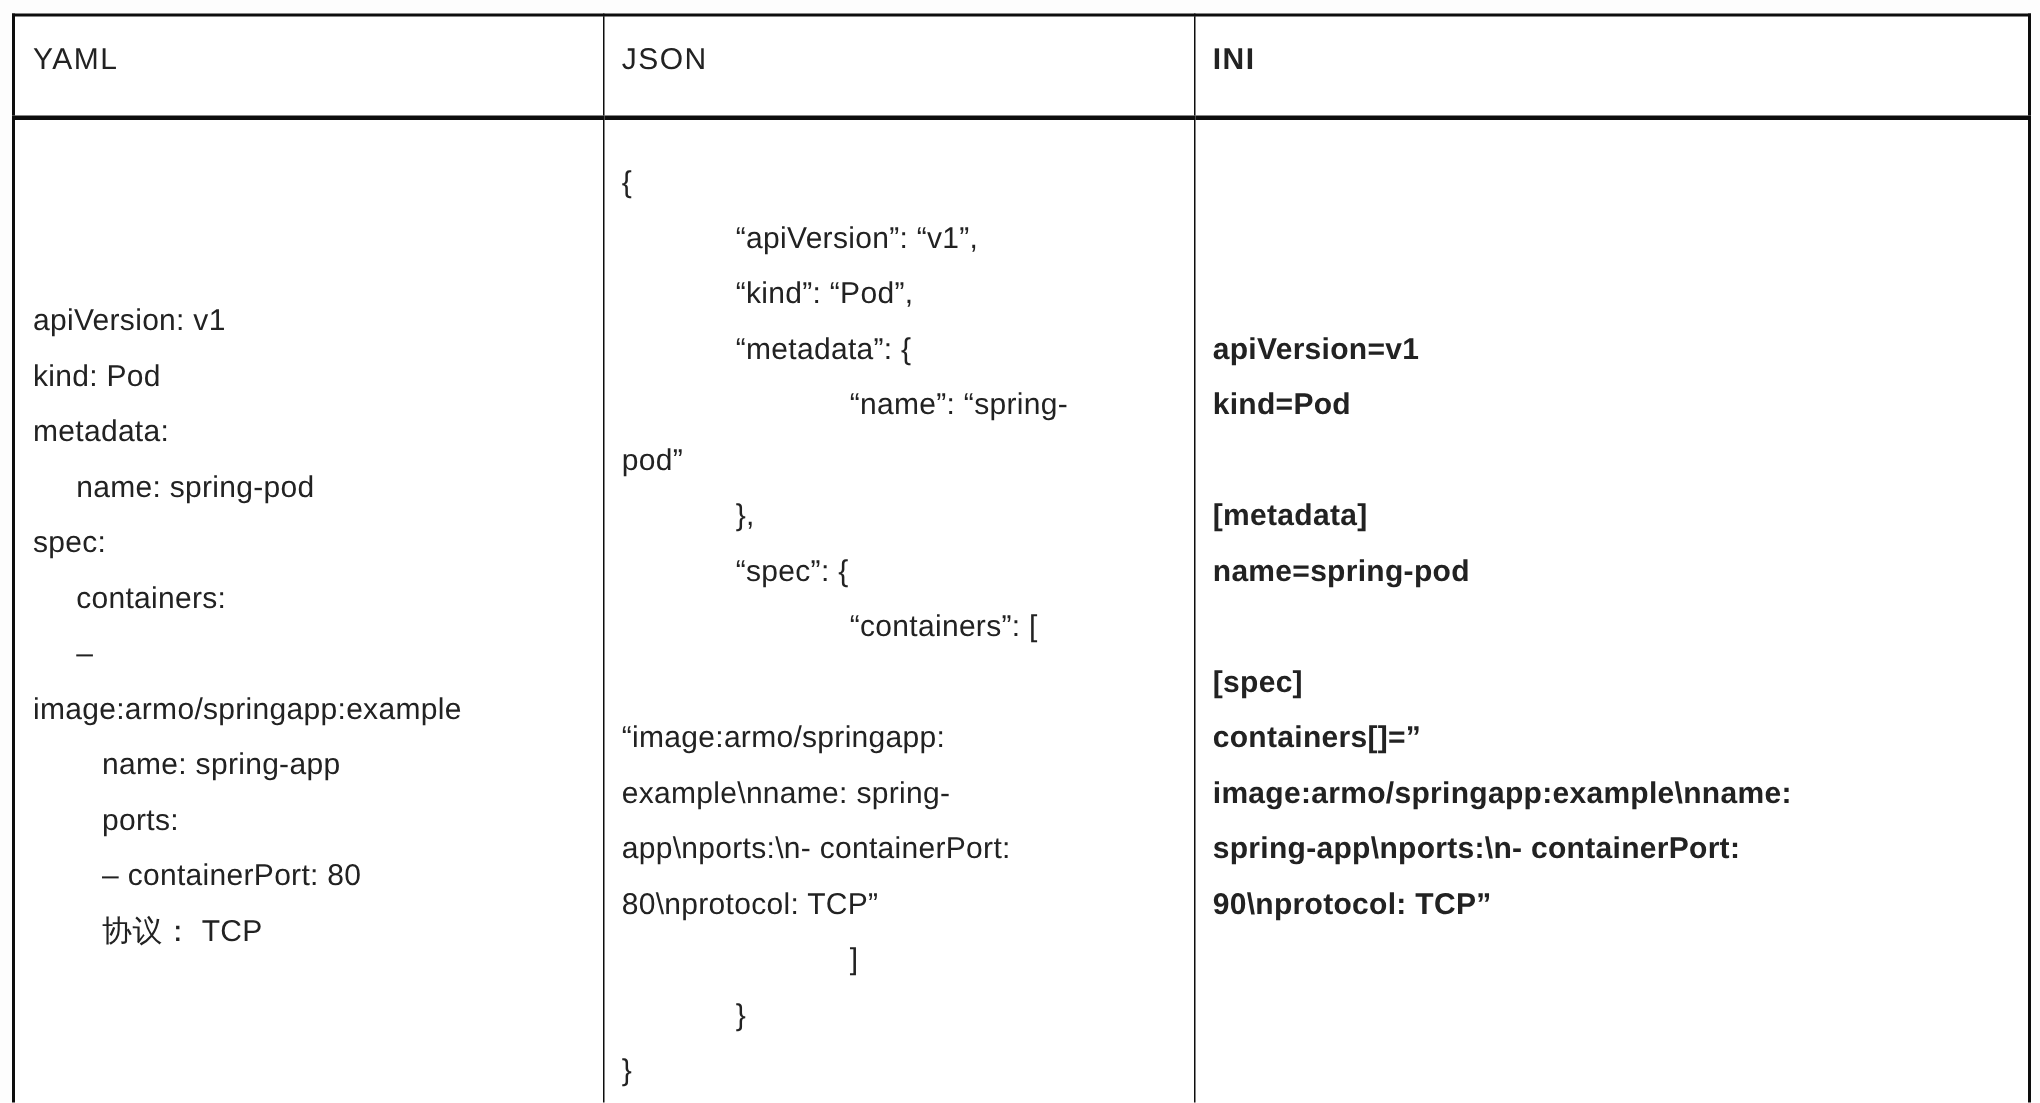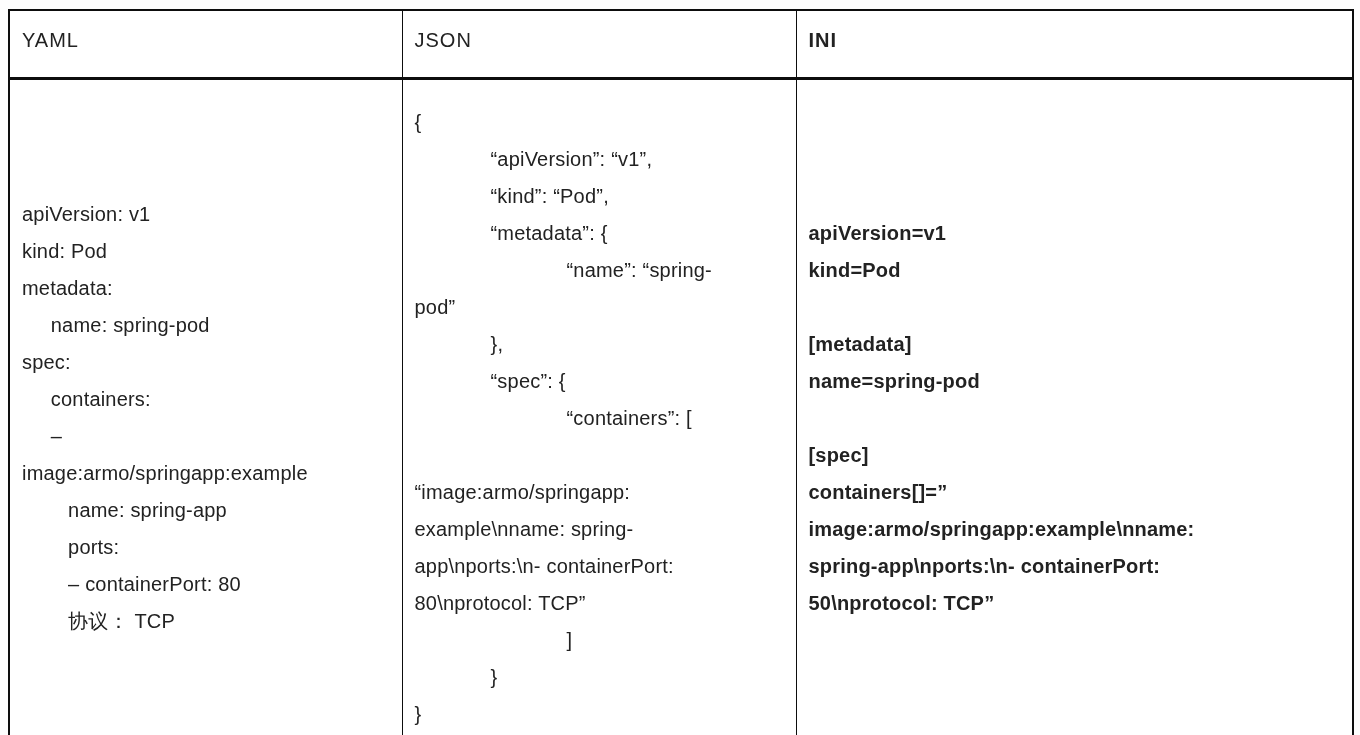--- a/index.html
+++ b/index.html
@@ -111,18 +111,18 @@
           <div class="code">apiVersion=v1
 kind=Pod
 
 [metadata]
 name=spring-pod
 
 [spec]
 containers[]=”
 image:armo/springapp:example\nname:
 spring-app\nports:\n- containerPort:
-50\nprotocol: TCP”</div>
+90\nprotocol: TCP”</div>
         </td>
       </tr>
     </tbody>
   </table>
 </div>
 
 </body></html>

